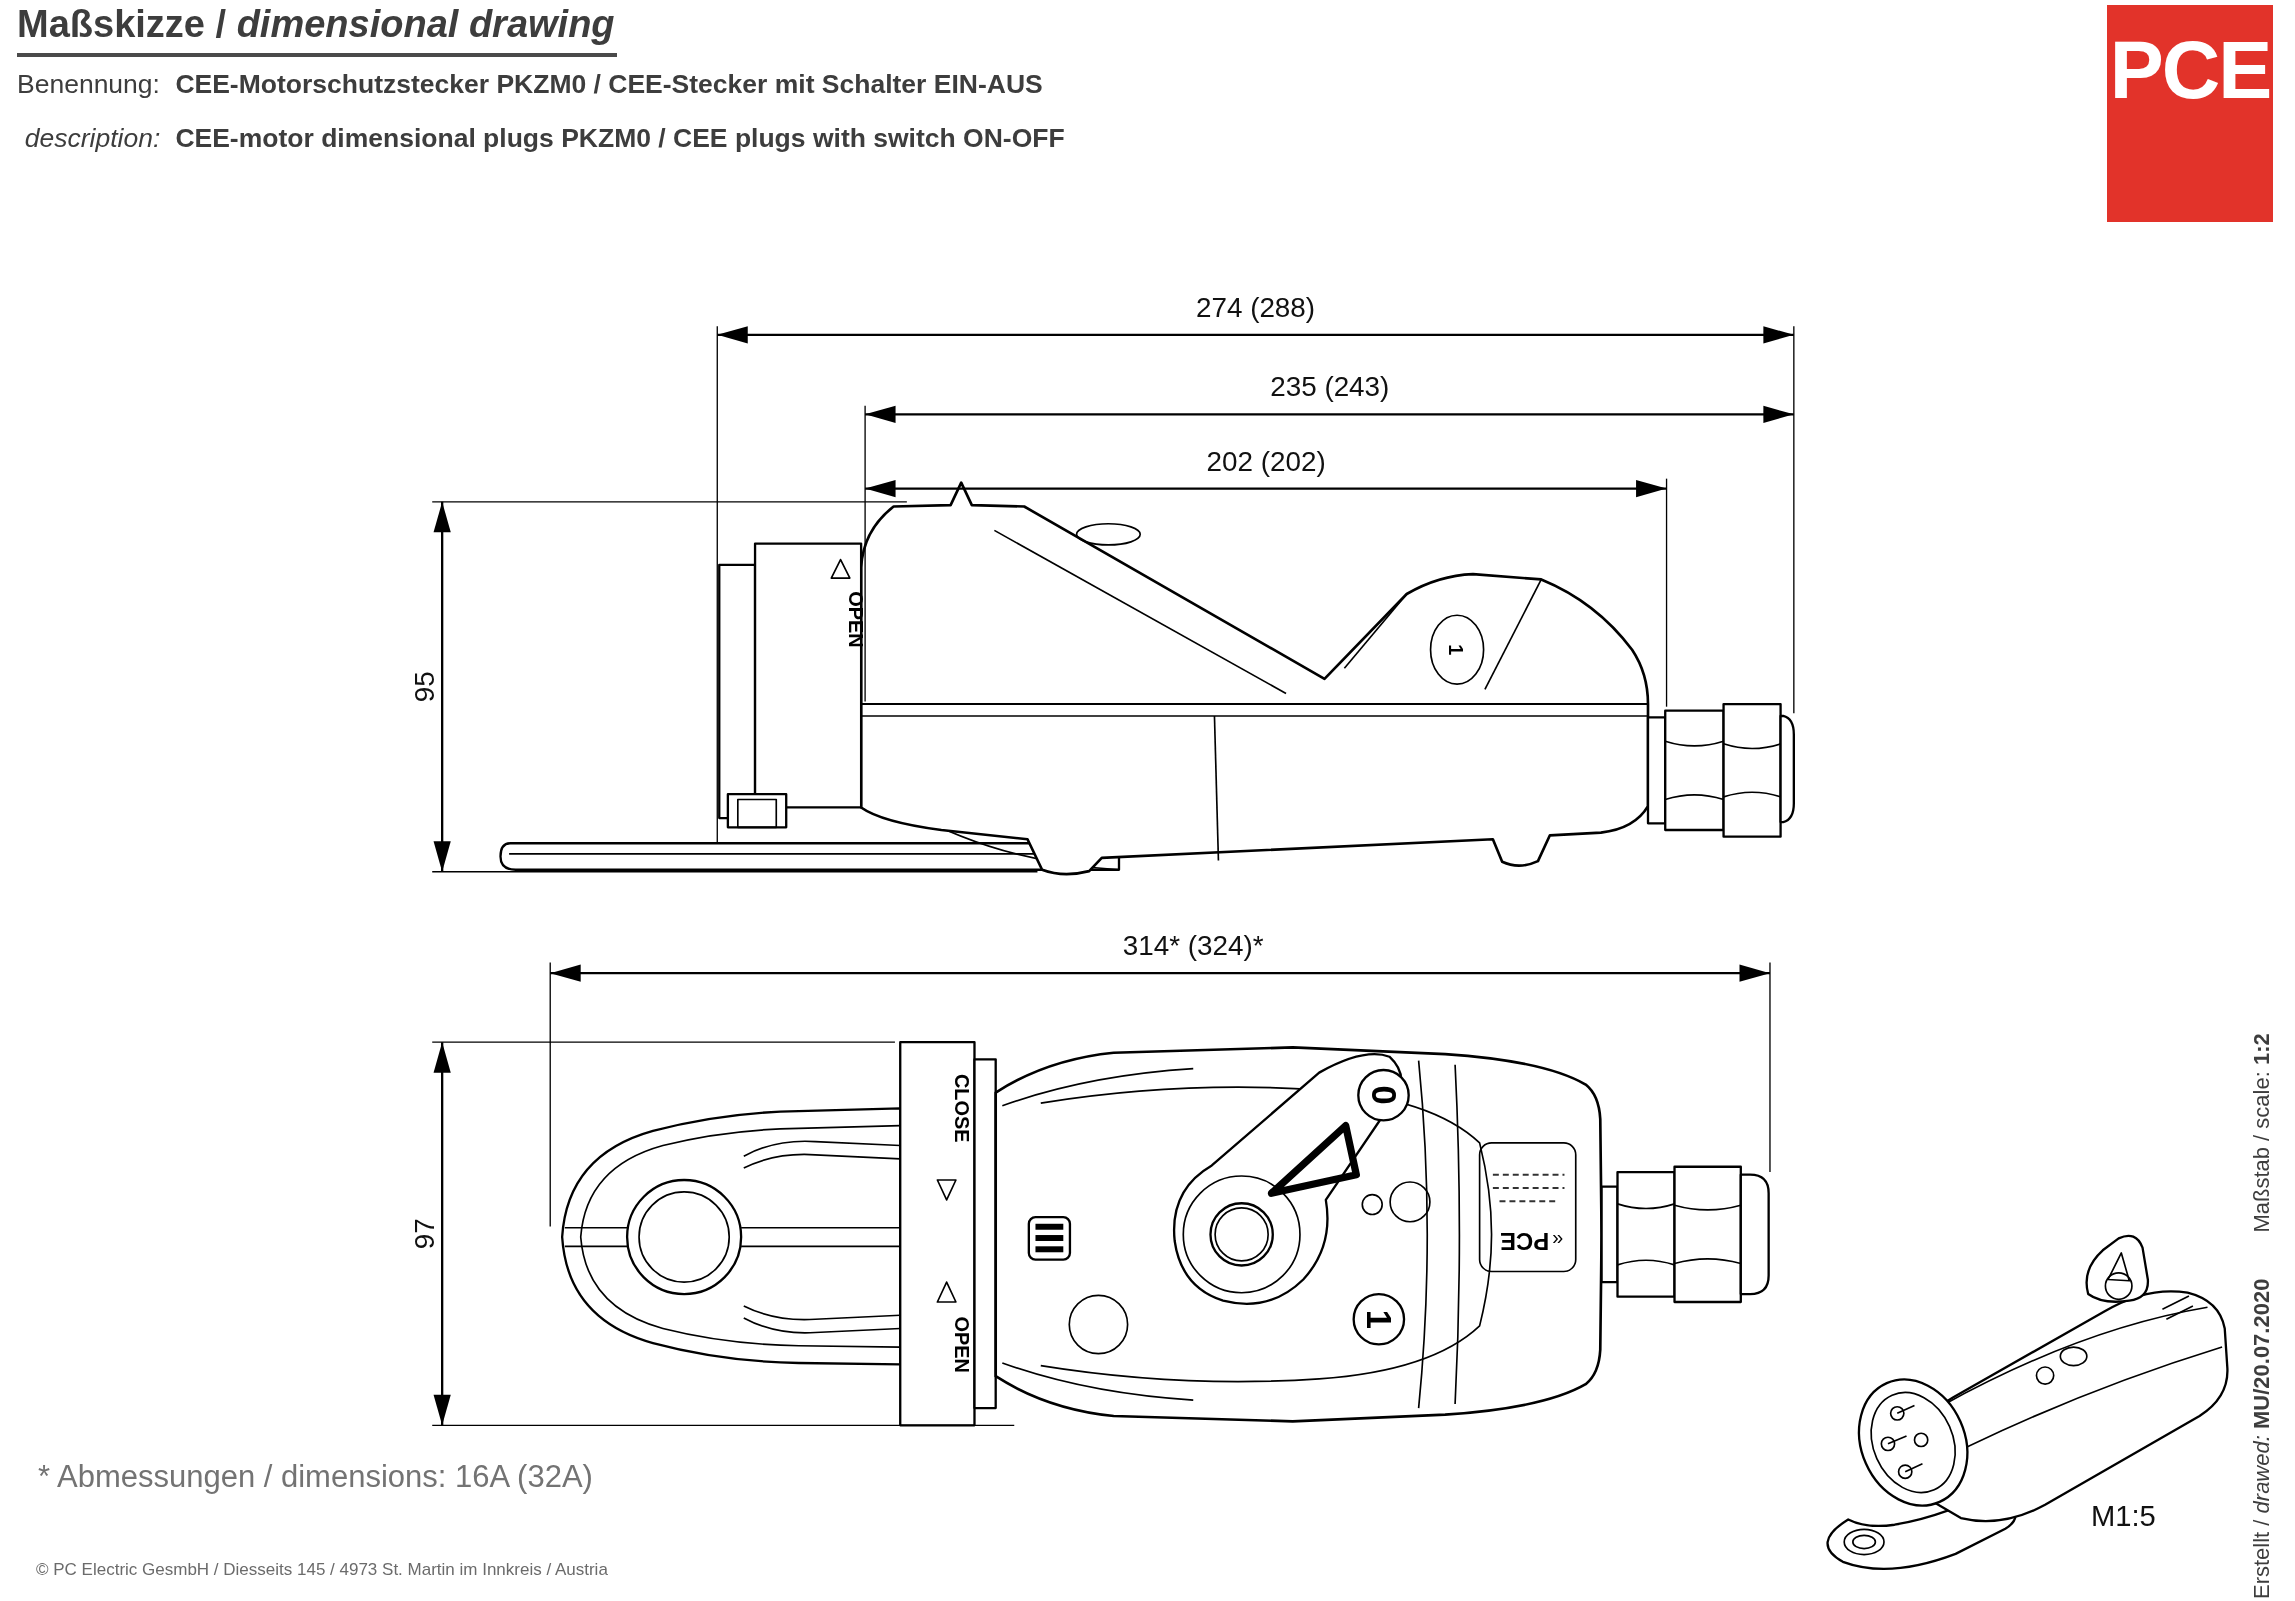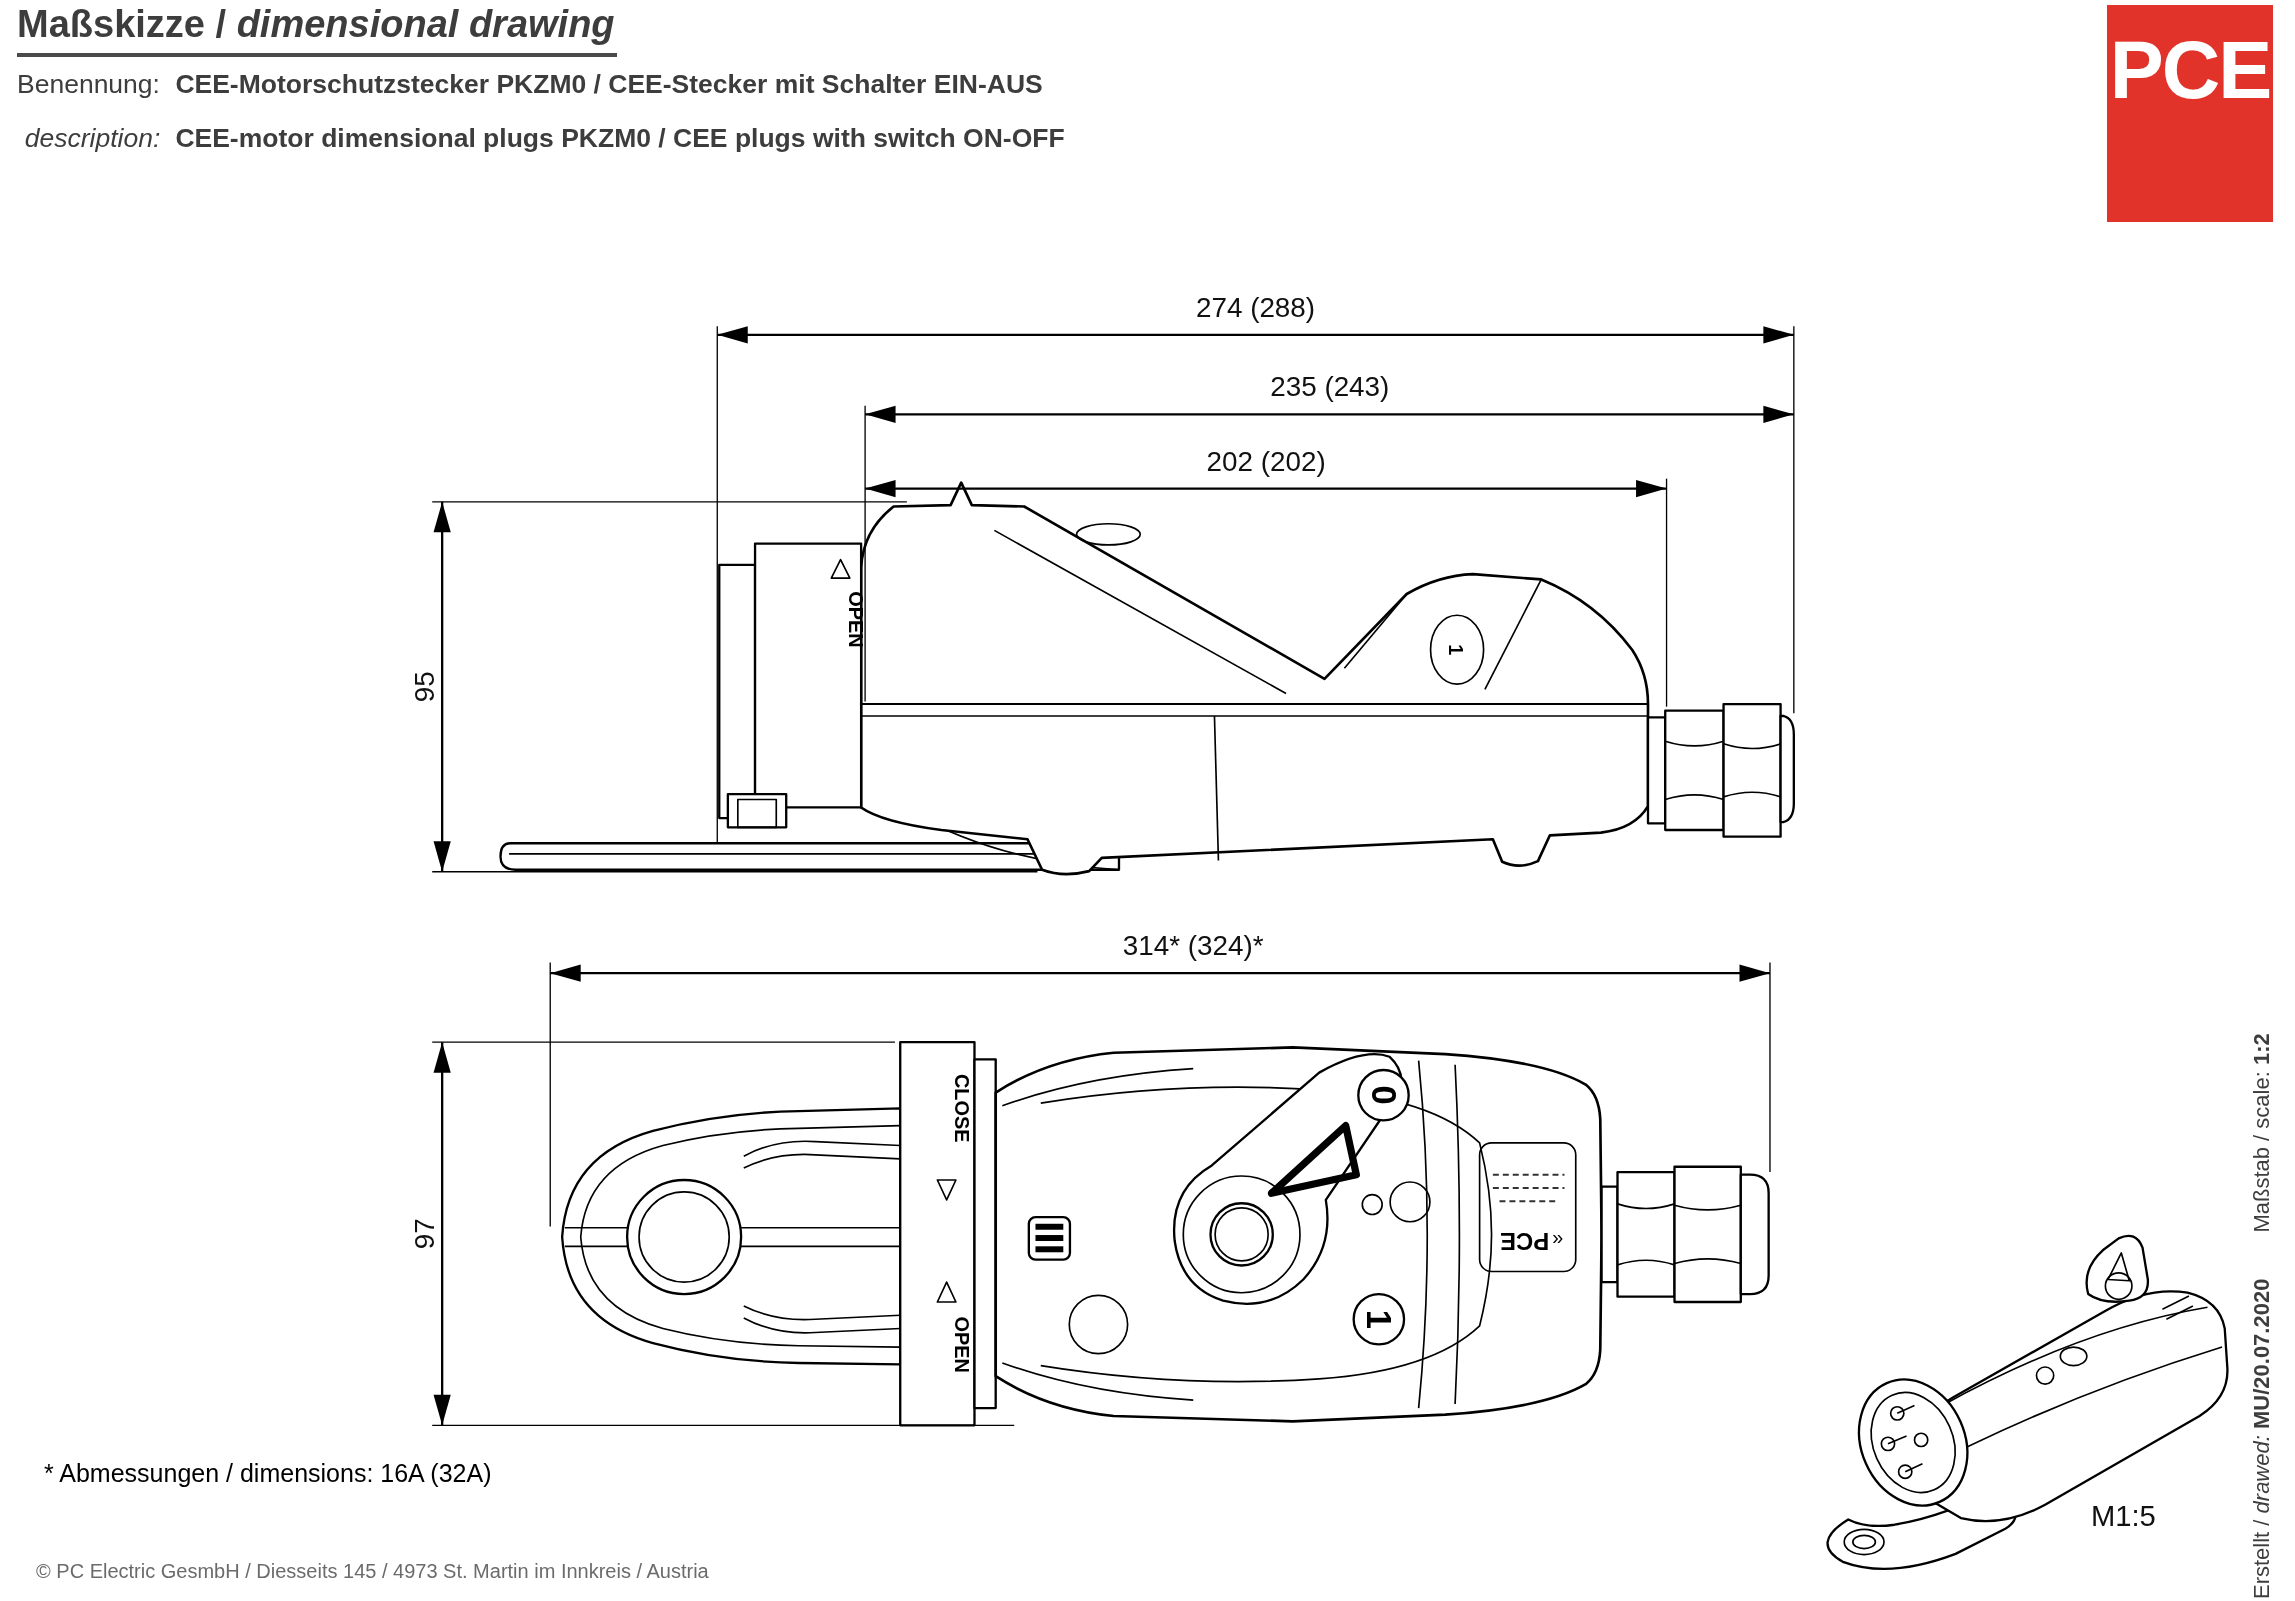--- a/index.html
+++ b/index.html
@@ -13,22 +13,22 @@
   .hrow{left:17px;font-size:26.5px;white-space:nowrap;margin-top:8px;}
   .hrow .lbl{display:inline-block;min-width:151px;}
   .hrow .lbl3{display:inline-block;min-width:300px;}
   .hrow b{font-weight:bold;}
   .it{font-style:italic;text-align:center;}
   
   .logo{left:2107px;top:5.3px;width:166px;height:217px;background:#e2332a;}
   .logo span{position:absolute;left:50%;top:18.6px;transform:translateX(-50%);
              color:#fff;font-weight:bold;font-size:81px;letter-spacing:-2px;}
   
-  .note{left:44px;font-size:25px;color:#000000;white-space:nowrap;}
-  .copy{left:36px;top:1560px;font-size:20px;color:#6b6b6b;white-space:nowrap;}
+  .note{left:38px;font-size:31px;color:#737373;white-space:nowrap;}
+  .copy{left:36px;top:1560px;font-size:17px;color:#6b6b6b;white-space:nowrap;}
   
   .sidetext{left:2249px;top:1599px;transform:rotate(-90deg);transform-origin:0 0;
             font-size:22px;color:#3d3d3d;white-space:nowrap;}
   .sidetext b{font-weight:bold;}
   .gap{display:inline-block;width:46px;}
   
   svg{position:absolute;left:0;top:0;}
   .ol{fill:#fff;stroke:#000;stroke-width:4;stroke-linejoin:round;}
   .ol2{fill:none;stroke:#000;stroke-width:3;stroke-linejoin:round;}
   .det{fill:none;stroke:#000;stroke-width:2.5;stroke-linejoin:round;}

